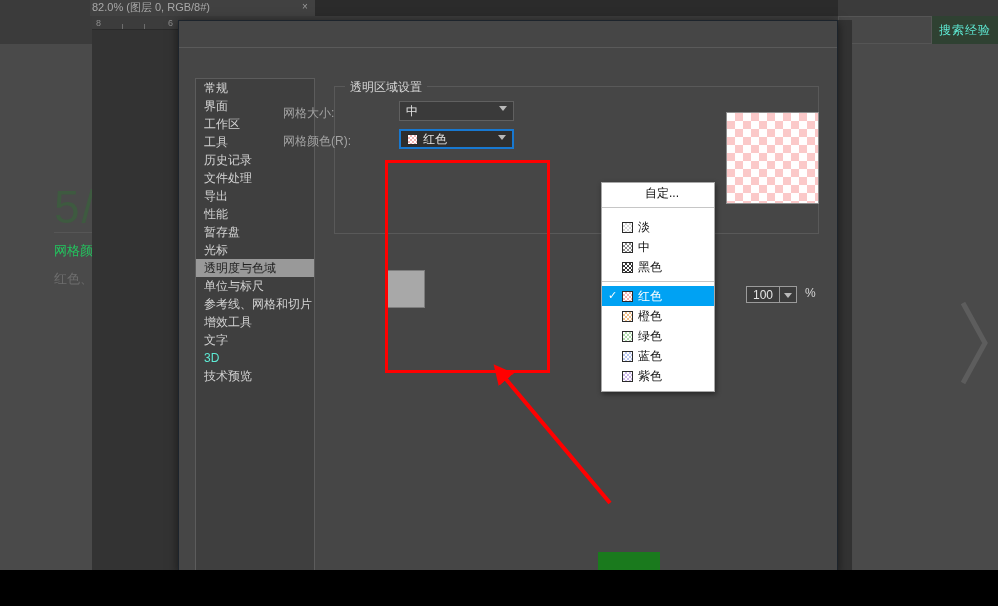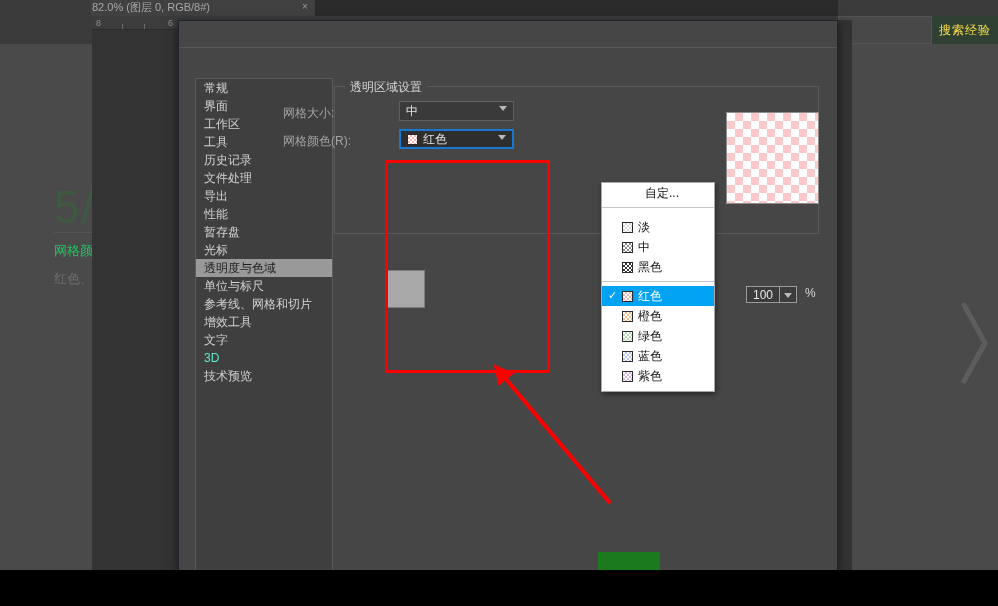--- a/index.html
+++ b/index.html
@@ -20,21 +20,21 @@
     position: absolute; left: 0; top: 0; width: 998px; height: 44px;
     background: #3b3b3b;
   }
   .web-search-field {
     position: absolute; left: 838px; top: 16px; width: 94px; height: 28px;
     background: #484848; border: 1px solid #555;
   }
   .web-search-btn {
     position: absolute; left: 932px; top: 16px; width: 66px; height: 28px;
     background: #2f4132;
-    color: #fde047; font-size: 12px;
+    color: #5eead4; font-size: 12px;
     display: flex; align-items: center; justify-content: center;
     letter-spacing: 1px;
   }
   .web-article {
     position: absolute; left: 0; top: 44px; width: 998px; height: 526px;
     background: #4a4a4a;
   }
   .art-num {
     position: absolute; left: 54px; top: 136px;
     font-size: 46px; color: #3d5c3f; font-weight: 400;
@@ -111,21 +111,21 @@
     font-size: 12px; color: #e8eef4;
   }
   .dlg-body {
     position: absolute; left: 0; top: 26px; width: 658px; height: 524px;
     background: #464646;
     border-top: 1px solid #5a5a5a;
   }
 
   
   .sidebar {
-    position: absolute; left: 16px; top: 30px; width: 138px; height: 508px;
+    position: absolute; left: 16px; top: 30px; width: 120px; height: 508px;
     background: #3f3f3f; border: 1px solid #5c5c5c;
   }
   .side-item {
     height: 18px; line-height: 18px;
     padding-left: 8px; font-size: 12px; color: #d2d2d2;
     white-space: nowrap; overflow: hidden;
   }
   .side-item.selected { background: #999999; color: #1f1f1f; }
   .side-item.dim { color: #5eead4; }
 

